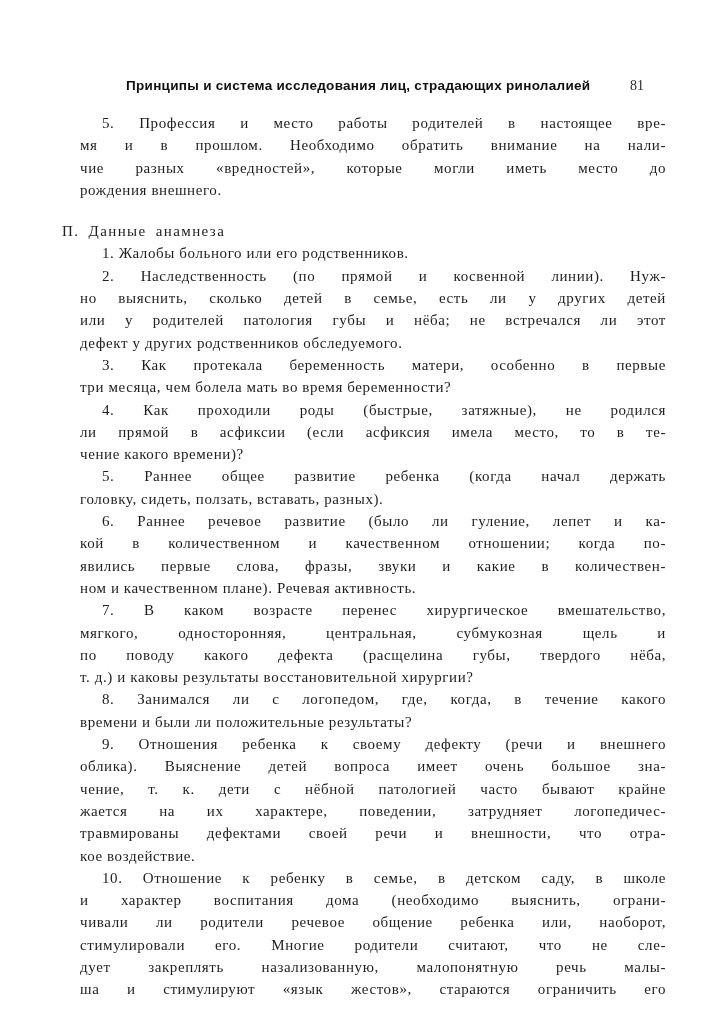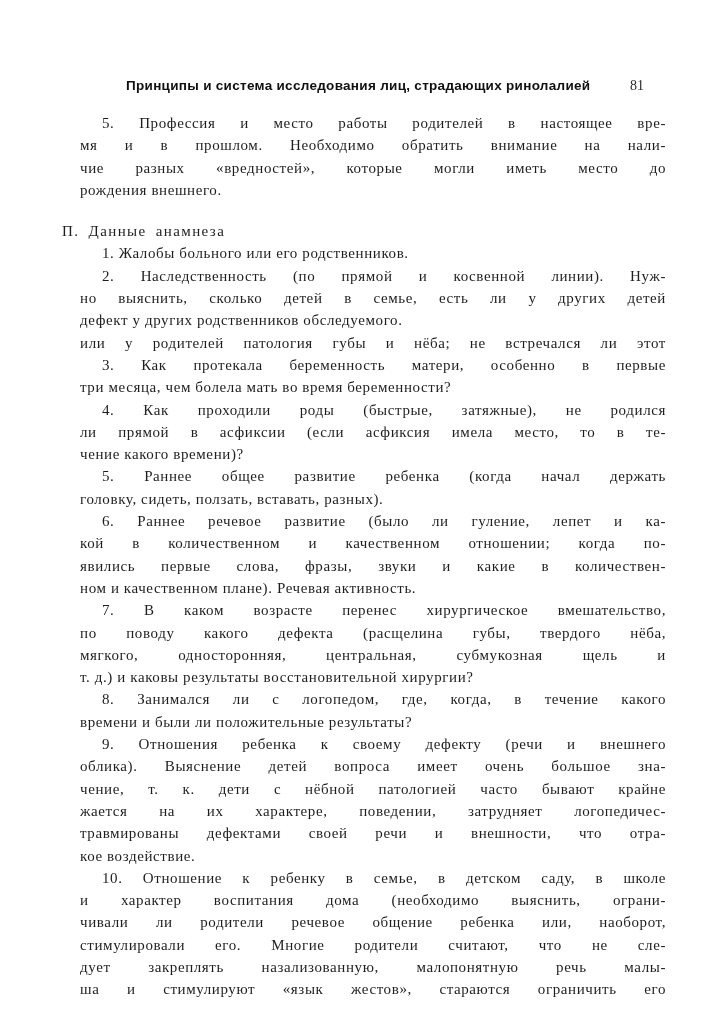--- a/index.html
+++ b/index.html
@@ -88,22 +88,22 @@
         <div class="line">чие разных «вредностей», которые могли иметь место до</div>
         <div class="line last">рождения внешнего.</div>
       </div>
       <div class="section-heading">П. Данные анамнеза</div>
       <div class="paragraph">
         <div class="line first last">1. Жалобы больного или его родственников.</div>
       </div>
       <div class="paragraph">
         <div class="line first">2. Наследственность (по прямой и косвенной линии). Нуж-</div>
         <div class="line">но выяснить, сколько детей в семье, есть ли у других детей</div>
+        <div class="line">или у родителей патология губы и нёба; не встречался ли этот</div>
         <div class="line last">дефект у других родственников обследуемого.</div>
-        <div class="line">или у родителей патология губы и нёба; не встречался ли этот</div>
       </div>
       <div class="paragraph">
         <div class="line first">3. Как протекала беременность матери, особенно в первые</div>
         <div class="line last">три месяца, чем болела мать во время беременности?</div>
       </div>
       <div class="paragraph">
         <div class="line first">4. Как проходили роды (быстрые, затяжные), не родился</div>
         <div class="line">ли прямой в асфиксии (если асфиксия имела место, то в те-</div>
         <div class="line last">чение какого времени)?</div>
       </div>
@@ -112,22 +112,22 @@
         <div class="line last">головку, сидеть, ползать, вставать, разных).</div>
       </div>
       <div class="paragraph">
         <div class="line first">6. Раннее речевое развитие (было ли гуление, лепет и ка-</div>
         <div class="line">кой в количественном и качественном отношении; когда по-</div>
         <div class="line">явились первые слова, фразы, звуки и какие в количествен-</div>
         <div class="line last">ном и качественном плане). Речевая активность.</div>
       </div>
       <div class="paragraph">
         <div class="line first">7. В каком возрасте перенес хирургическое вмешательство,</div>
+        <div class="line">мягкого, односторонняя, центральная, субмукозная щель и</div>
         <div class="line">по поводу какого дефекта (расщелина губы, твердого нёба,</div>
-        <div class="line">мягкого, односторонняя, центральная, субмукозная щель и</div>
         <div class="line last">т. д.) и каковы результаты восстановительной хирургии?</div>
       </div>
       <div class="paragraph">
         <div class="line first">8. Занимался ли с логопедом, где, когда, в течение какого</div>
         <div class="line last">времени и были ли положительные результаты?</div>
       </div>
       <div class="paragraph">
         <div class="line first">9. Отношения ребенка к своему дефекту (речи и внешнего</div>
         <div class="line">облика). Выяснение детей вопроса имеет очень большое зна-</div>
         <div class="line">чение, т. к. дети с нёбной патологией часто бывают крайне</div>

